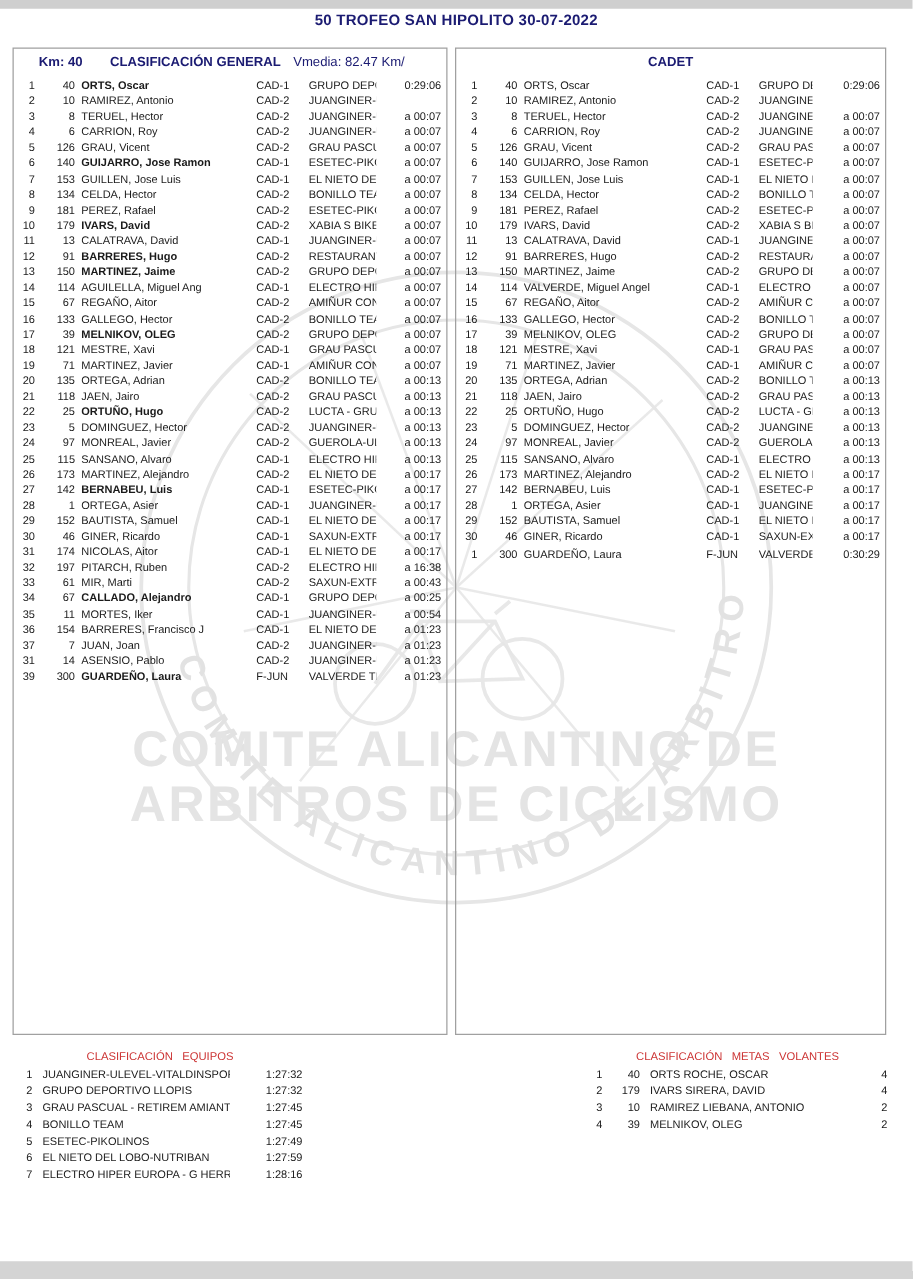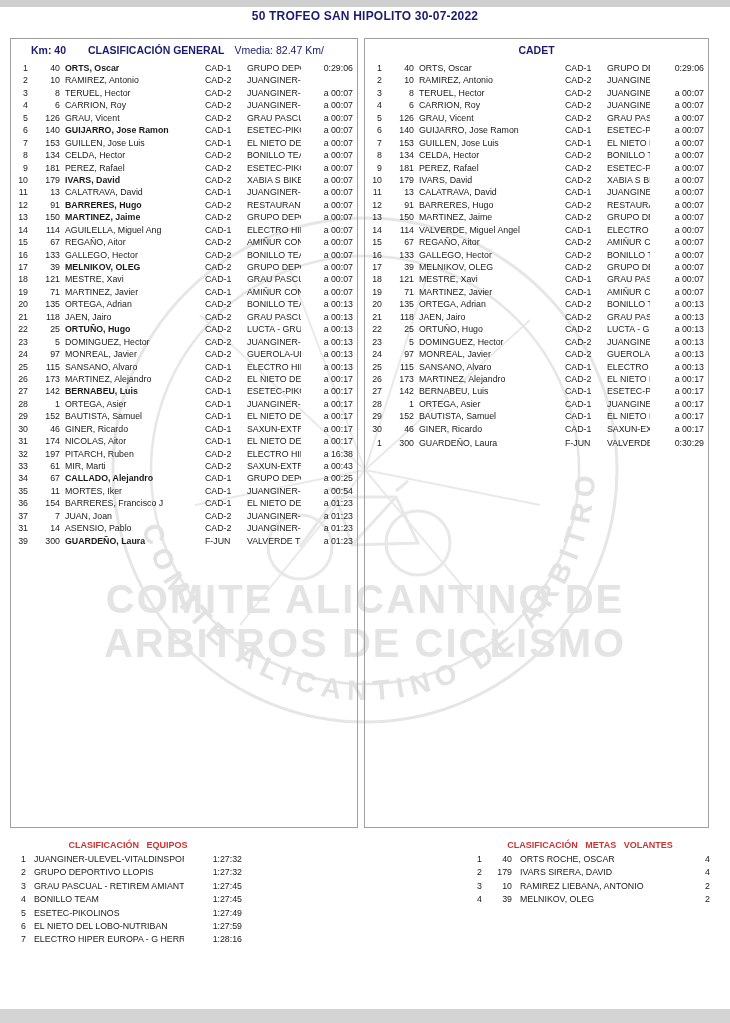--- a/index.html
+++ b/index.html
@@ -57,21 +57,21 @@
   .c-time { text-align:right; }
 
   .sub-heading {
     text-align:center; font-size:10.5px; font-weight:bold; color:#1b1b72;
     margin-top:3px; height:14px; line-height:14px;
   }
 
   
   .bottom-section { position:absolute; z-index:2; font-size:8.8px; }
   .bottom-section .red-heading {
-    text-align:center; color:#cc3333; font-weight:bold;
+    text-align:center; color:#cc3333; font-weight:normal;
     font-size:9px; word-spacing:5px; margin-bottom:3px;
   }
   .eq-row {
     display:grid; grid-template-columns:12px 1fr 50px; column-gap:8px;
     height:13.4px; line-height:13.4px; align-items:baseline; white-space:nowrap;
   }
   .eq-row .c-pos { text-align:right; }
   .mv-row {
     display:grid; grid-template-columns:12px 22px 1fr 14px; column-gap:8px;
     height:13.4px; line-height:13.4px; align-items:baseline; white-space:nowrap;

